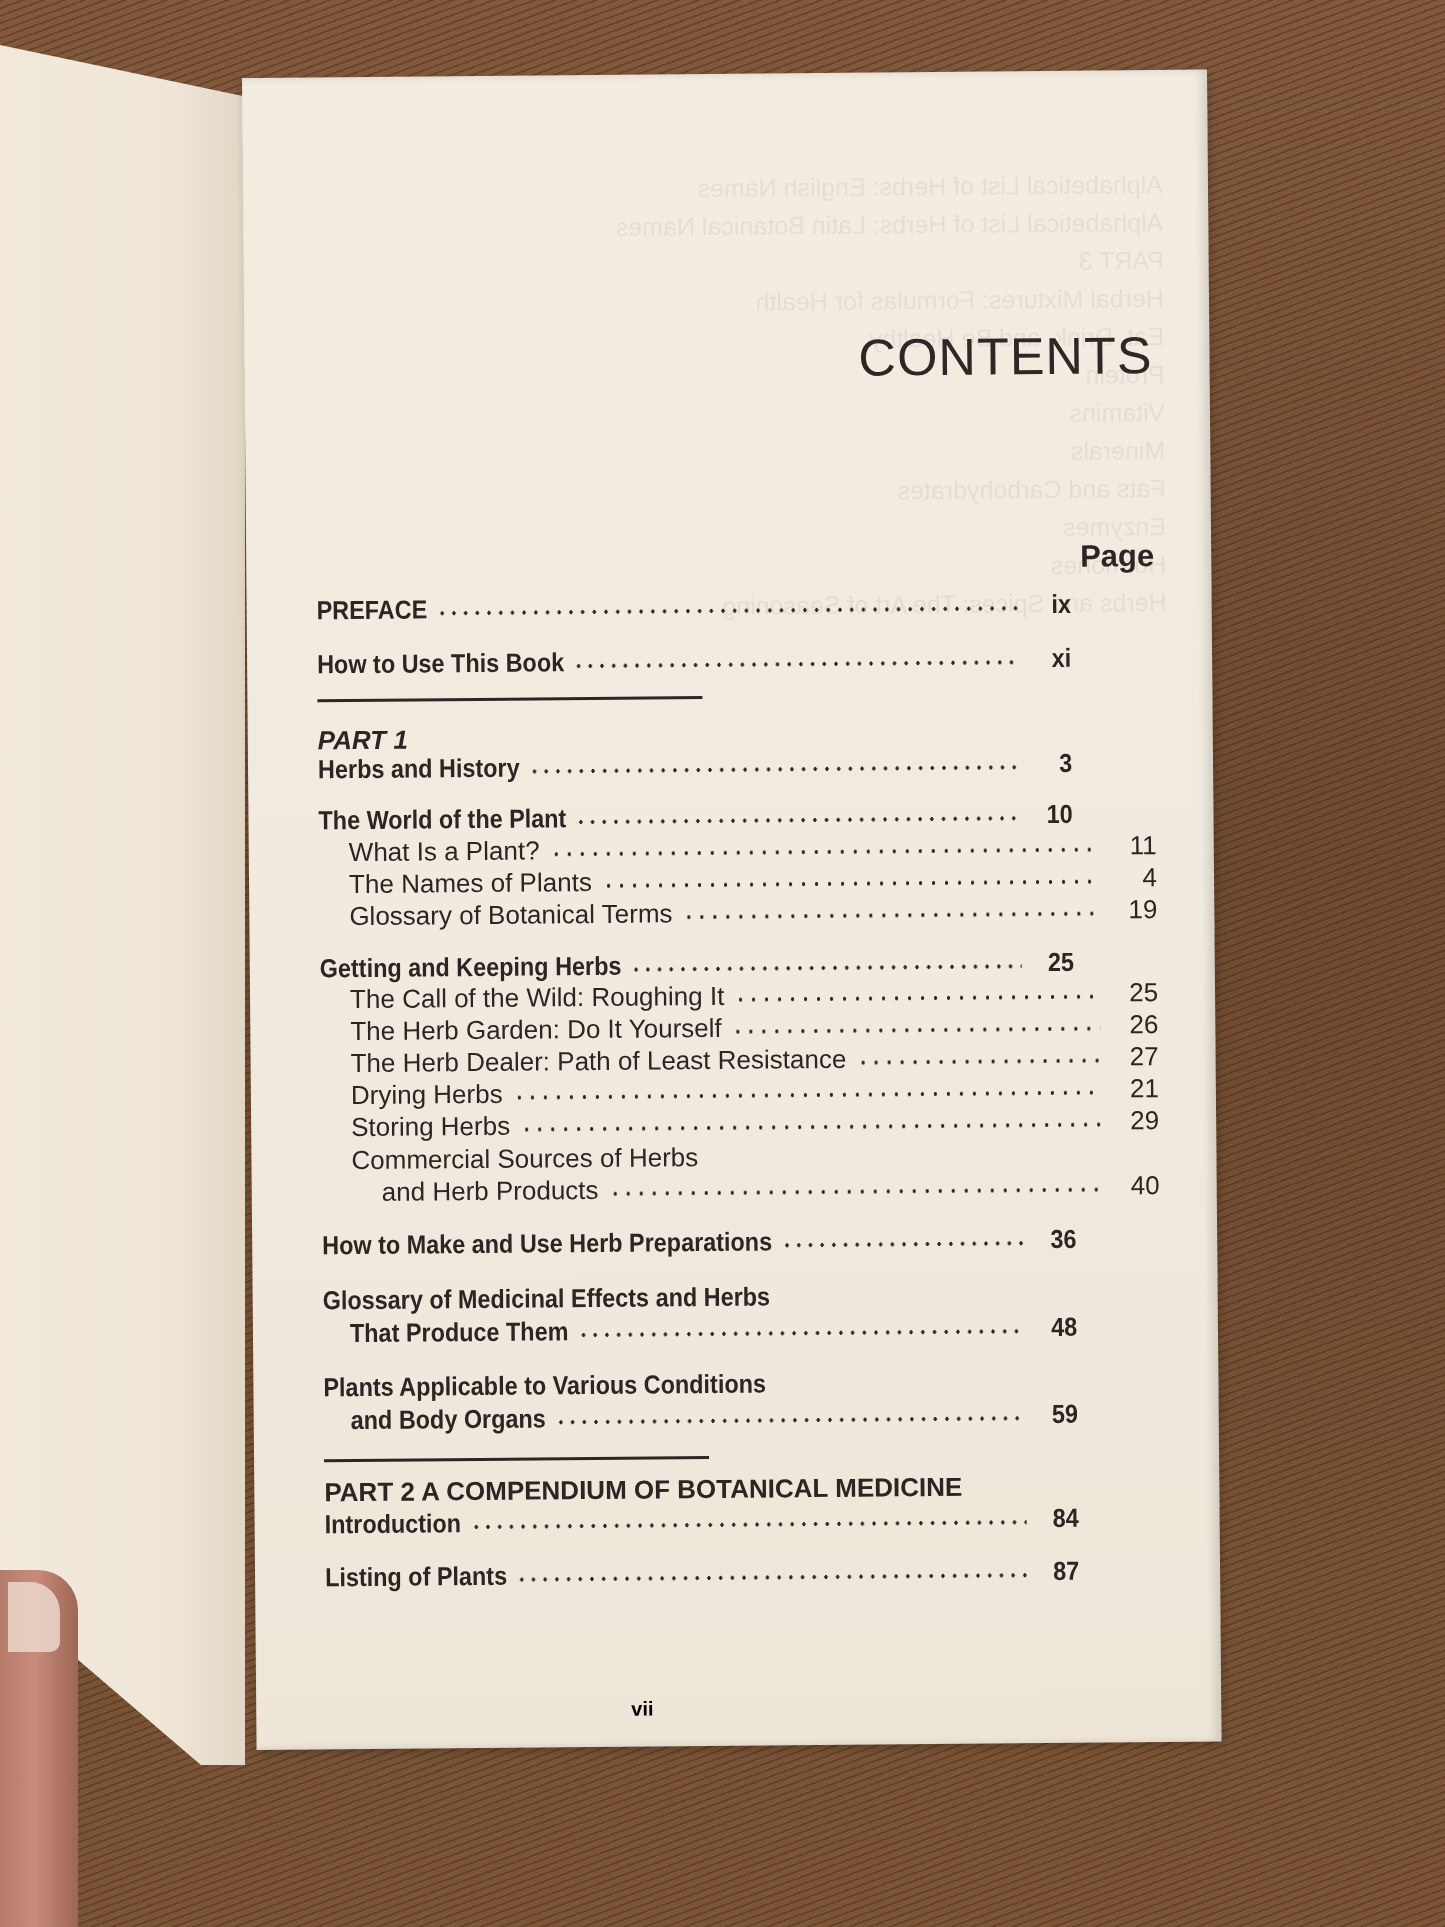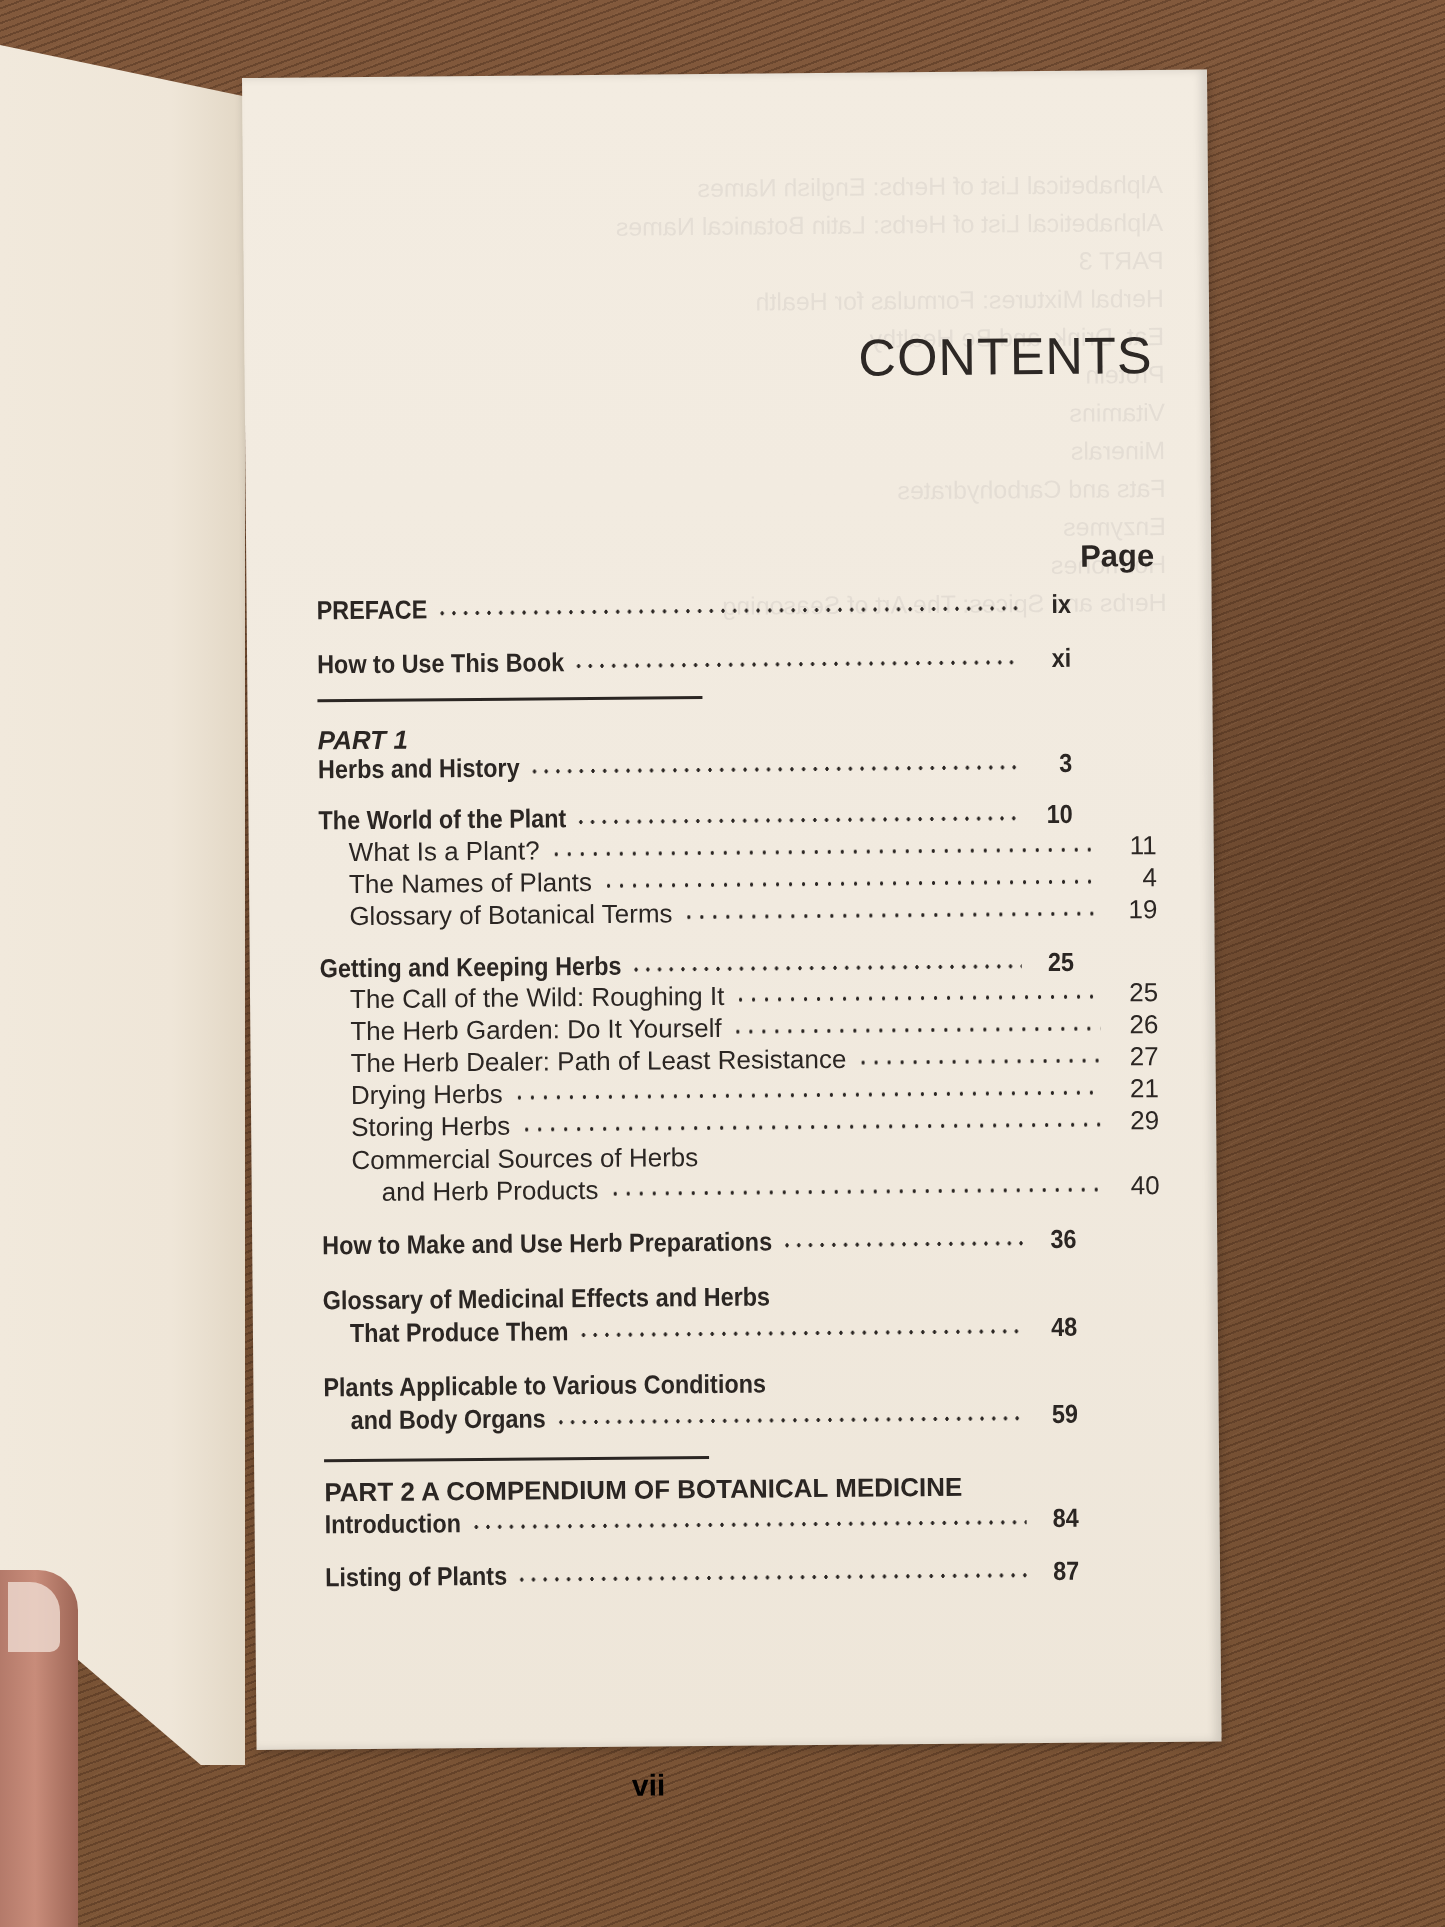--- a/index.html
+++ b/index.html
@@ -63,21 +63,21 @@
       background-size: 13px 10px; background-repeat: repeat-x; background-position: left center;
     }
     .row .num { flex: 0 0 48px; text-align: right; }
     .bold { font-weight: 700; transform: scaleX(0.9); transform-origin: left; }
     .bold .lbl { font-weight: 700; }
     .reg { font-weight: 400; }
     .ind1 { padding-left: 30px; box-sizing: border-box; }
     .ind2 { padding-left: 60px; box-sizing: border-box; }
     .hdr { position: absolute; left: 0; font-size: 26px; font-weight: 700; white-space: nowrap; }
     .rule { position: absolute; left: 0; width: 385px; height: 3px; background: #2b2623; }
-    .folio { position: absolute; left: 375px; top: 1694px; font-weight: 700; font-size: 30px; }
+    .folio { position: absolute; left: 375px; top: 1623px; font-weight: 700; font-size: 20px; }
   </style>
 </head>
 <body>
 
 <div style="position:absolute;inset:0;"></div>
 
 <div class="left-page"></div>
 
 <div class="right-page">
   <div class="ghost">

